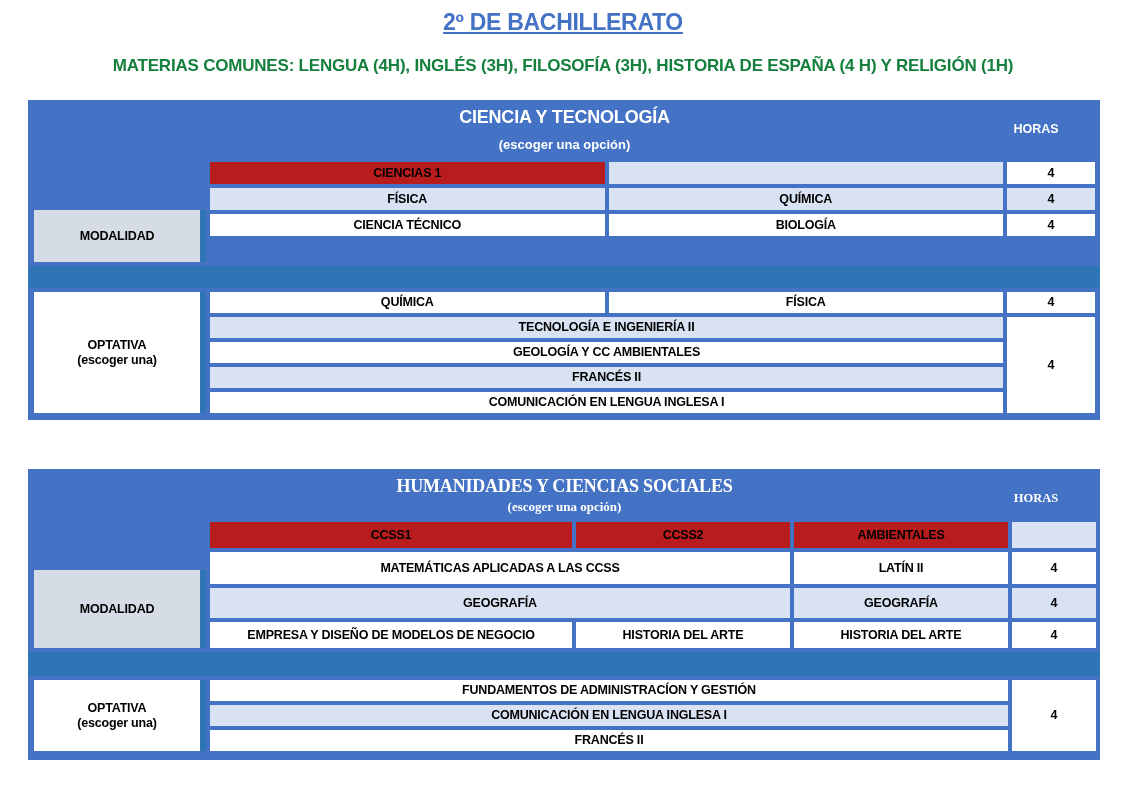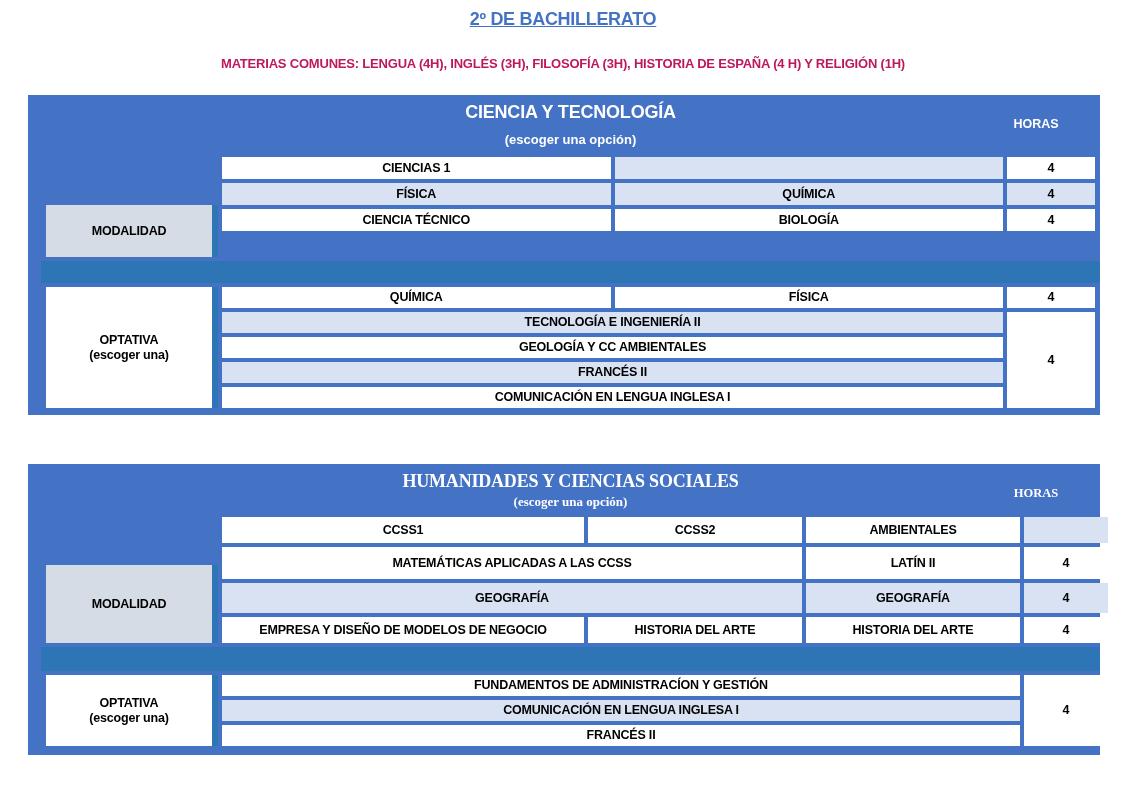--- a/index.html
+++ b/index.html
@@ -6,39 +6,39 @@
   html, body { background: #ffffff; }
   body {
     width: 1126px; height: 792px;
     font-family: "Liberation Sans", sans-serif;
     position: relative;
     overflow: hidden;
   }
   .page-title {
     text-align: center;
     margin-top: 9px;
-    font-size: 18px;
+    font-size: 23px;
     font-weight: bold;
     color: #4472C4;
     text-decoration: underline;
     letter-spacing: -0.3px;
   }
   .subtitle {
     text-align: center;
-    margin-top: 26px;
-    font-size: 13px;
+    margin-top: 20px;
+    font-size: 17px;
     font-weight: bold;
-    color: #be185d;
+    color: #15803d;
     letter-spacing: -0.2px;
   }
   .tbl {
     width: 1072px;
     margin-left: 28px;
     background: #4472C4;
-    padding: 0 5px 7px 18px;
+    padding: 0 5px 7px 6px;
   }
   .tbl-1 { margin-top: 24px; }
   .tbl-2 { margin-top: 49px; padding-bottom: 9px; }
   .tbl-head { position: relative; color: #fff; text-align: center; }
   .tbl-1 .tbl-head { height: 62px; padding-top: 7px; }
   .tbl-2 .tbl-head { height: 53px; padding-top: 7px; font-family: Liberation Serif, serif; }
   .tbl-title { font-size: 18px; font-weight: bold; letter-spacing: -0.2px; }
   .tbl-1 .tbl-note { margin-top: 9px; }
   .tbl-2 .tbl-note { margin-top: 2px; }
   .tbl-note { font-size: 13px; font-weight: bold; }
@@ -56,21 +56,21 @@
   .cell {
     background: #fff;
     display: flex; align-items: center; justify-content: center;
     text-align: center;
     font-size: 12.5px; font-weight: bold; color: #000;
     letter-spacing: -0.2px; line-height: 1.15;
     overflow: hidden;
   }
   .cell.light { background: #D9E2F3; }
   .cell.gray  { background: #D6DCE5; margin-top: 48px; }
-  .cell.chead { background: #ffffff; }
+  .cell.chead { background: #b91c1c; }
   .cell.label-cell {
     grid-column: 1;
     border-right: 6px solid #2E75B6;
     flex-direction: column;
   }
   .span-rows-4 { grid-row: 1 / span 4; }
   .span-rows-5 { grid-row: 1 / span 5; }
   .span-rows-3 { grid-row: 1 / span 3; }
   .span-cols-2 { grid-column: span 2; }
   .span-cols-3 { grid-column: span 3; }

